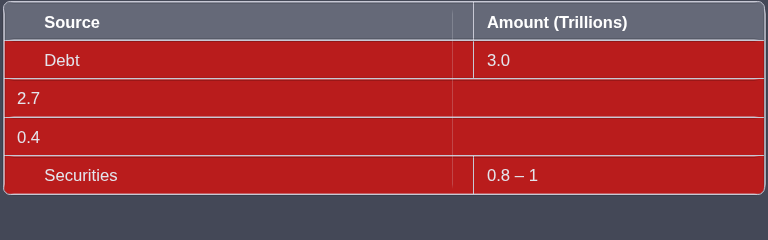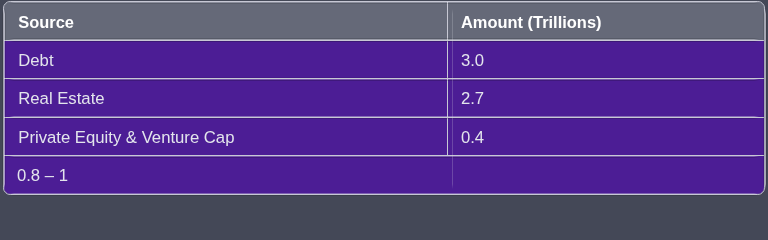--- a/index.html
+++ b/index.html
@@ -25,33 +25,33 @@
   .data-table::after {
     content:""; position:absolute; left:-0.8px; top:-0.8px;
     width:calc(100% + 1.6px); height:calc(100% + 1.6px);
     box-sizing:border-box;
     border:1.6px solid rgba(199,200,212,0.55);
     border-radius:8px;
     pointer-events:none;
   }
   .row { display:flex; width:100%; box-sizing:border-box; }
   .header-row { height:37.9px; background:#656978; }
-  .body-row   { height:38.45px; background:#4c1d95; border-top:1.4px solid #c7c8d4; }
+  .body-row   { height:38.45px; background:#b91c1c; border-top:1.4px solid #c7c8d4; }
 
   .cell {
     box-sizing:border-box;
     display:flex; align-items:center;
     padding-left:14.4px;
     padding-top:3.0px;
     font-size:16.7px;
     line-height:1;
     white-space:nowrap;
     overflow:hidden;
   }
-  .cell-source { width:444px; border-right:1.4px solid #c7c8d4; }
+  .cell-source { width:444px; border-right:1.4px solid #c7c8d4;margin-left:26px; }
   .cell-amount { flex:1; padding-left:13px; }
 
   .header-row .cell { color:#ffffff; font-weight:bold; font-size:16.45px; padding-top:2.2px; }
   .body-row .cell   { color:#e3e5ec; font-weight:normal; }
 
   
   #rule-falloff { position:absolute; left:0; top:0; width:768px; height:198px;
                   pointer-events:none;
                    }
   #rule-falloff i { position:absolute; display:block; left:9px; width:750px; height:1px;
@@ -71,30 +71,29 @@
       <div class="cell cell-source">Source</div>
       <div class="cell cell-amount">Amount (Trillions)</div>
     </div>
 
     <div class="row body-row">
       <div class="cell cell-source">Debt</div>
       <div class="cell cell-amount">3.0</div>
     </div>
 
     <div class="row body-row">
-      <div class="cell cell-source">Real Estate</div>
       <div class="cell cell-amount">2.7</div>
     </div>
 
     <div class="row body-row">
-      <div class="cell cell-source">Private Equity &amp; Venture Cap</div>
       <div class="cell cell-amount">0.4</div>
     </div>
 
     <div class="row body-row">
+      <div class="cell cell-source">Securities</div>
       <div class="cell cell-amount">0.8 – 1</div>
     </div>
 
   </div>
 
   <div id="rule-falloff">
     <i style="top:2px;background:rgba(222,222,232,0.32);"></i>
     <i style="top:39px;background:rgba(222,222,232,0.44);"></i>
     <i style="top:79px;background:rgba(222,222,232,0.29);"></i>
     <i style="top:116px;background:rgba(222,222,232,0.41);"></i>

